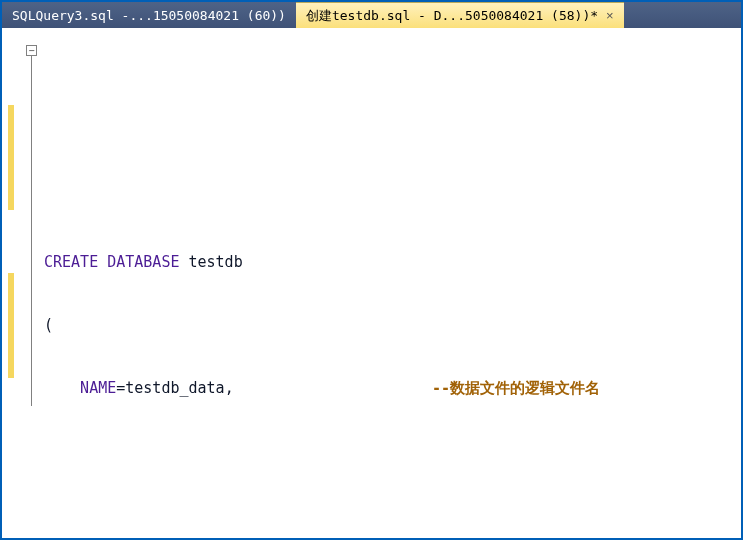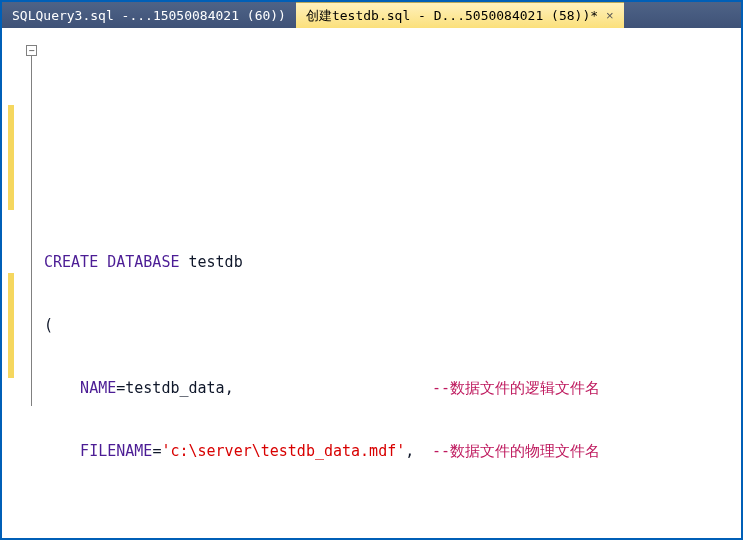--- a/index.html
+++ b/index.html
@@ -80,21 +80,21 @@
     width: 6px;
     background: #f5d75f;
   }
   .codeblock {
     margin-left: 30px;
   }
   .row { height: 21px; }
   .kw { color: #4c1d95; }
   .txt { color: #0f172a; }
   .str { color: #d80000; }
-  .cmt { color: #be185d; }
+  .cmt { color: #a16207; font-weight: bold; }
   .col2 { position: absolute; left: 430px; }
 </style>
 </head>
 <body>
 
 <div class="tabbar">
   <div class="tab">
     <span>SQLQuery3.sql -...15050084021 (60))</span>
   </div>
   <div class="tab active">
@@ -110,21 +110,20 @@
     <div class="vline" style="top:14px;height:350px"></div>
   </div>
 
   <div class="mark" style="top:77px;height:105px"></div>
   <div class="mark" style="top:245px;height:105px"></div>
 
   <div class="codeblock">
     <div class="row"><span class="kw">CREATE</span><span class="kw"> DATABASE</span><span class="txt"> testdb</span></div>
     <div class="row txt">(</div>
     <div class="row"><span class="kw">    NAME</span><span class="txt">=</span><span class="txt">testdb_data</span><span class="txt">,</span><span class="cmt col2">--数据文件的逻辑文件名</span></div>
-    <div class="row"><span class="kw">    FILENAME</span><span class="txt">=</span><span class="str">'</span><span class="str">c:\server\testdb_data.mdf</span><span class="str">'</span><span class="txt">,</span><span class="cmt col2">--数据文件的物理文件名</span></div>
     
     
     
     
     
     
     
     
     
     

